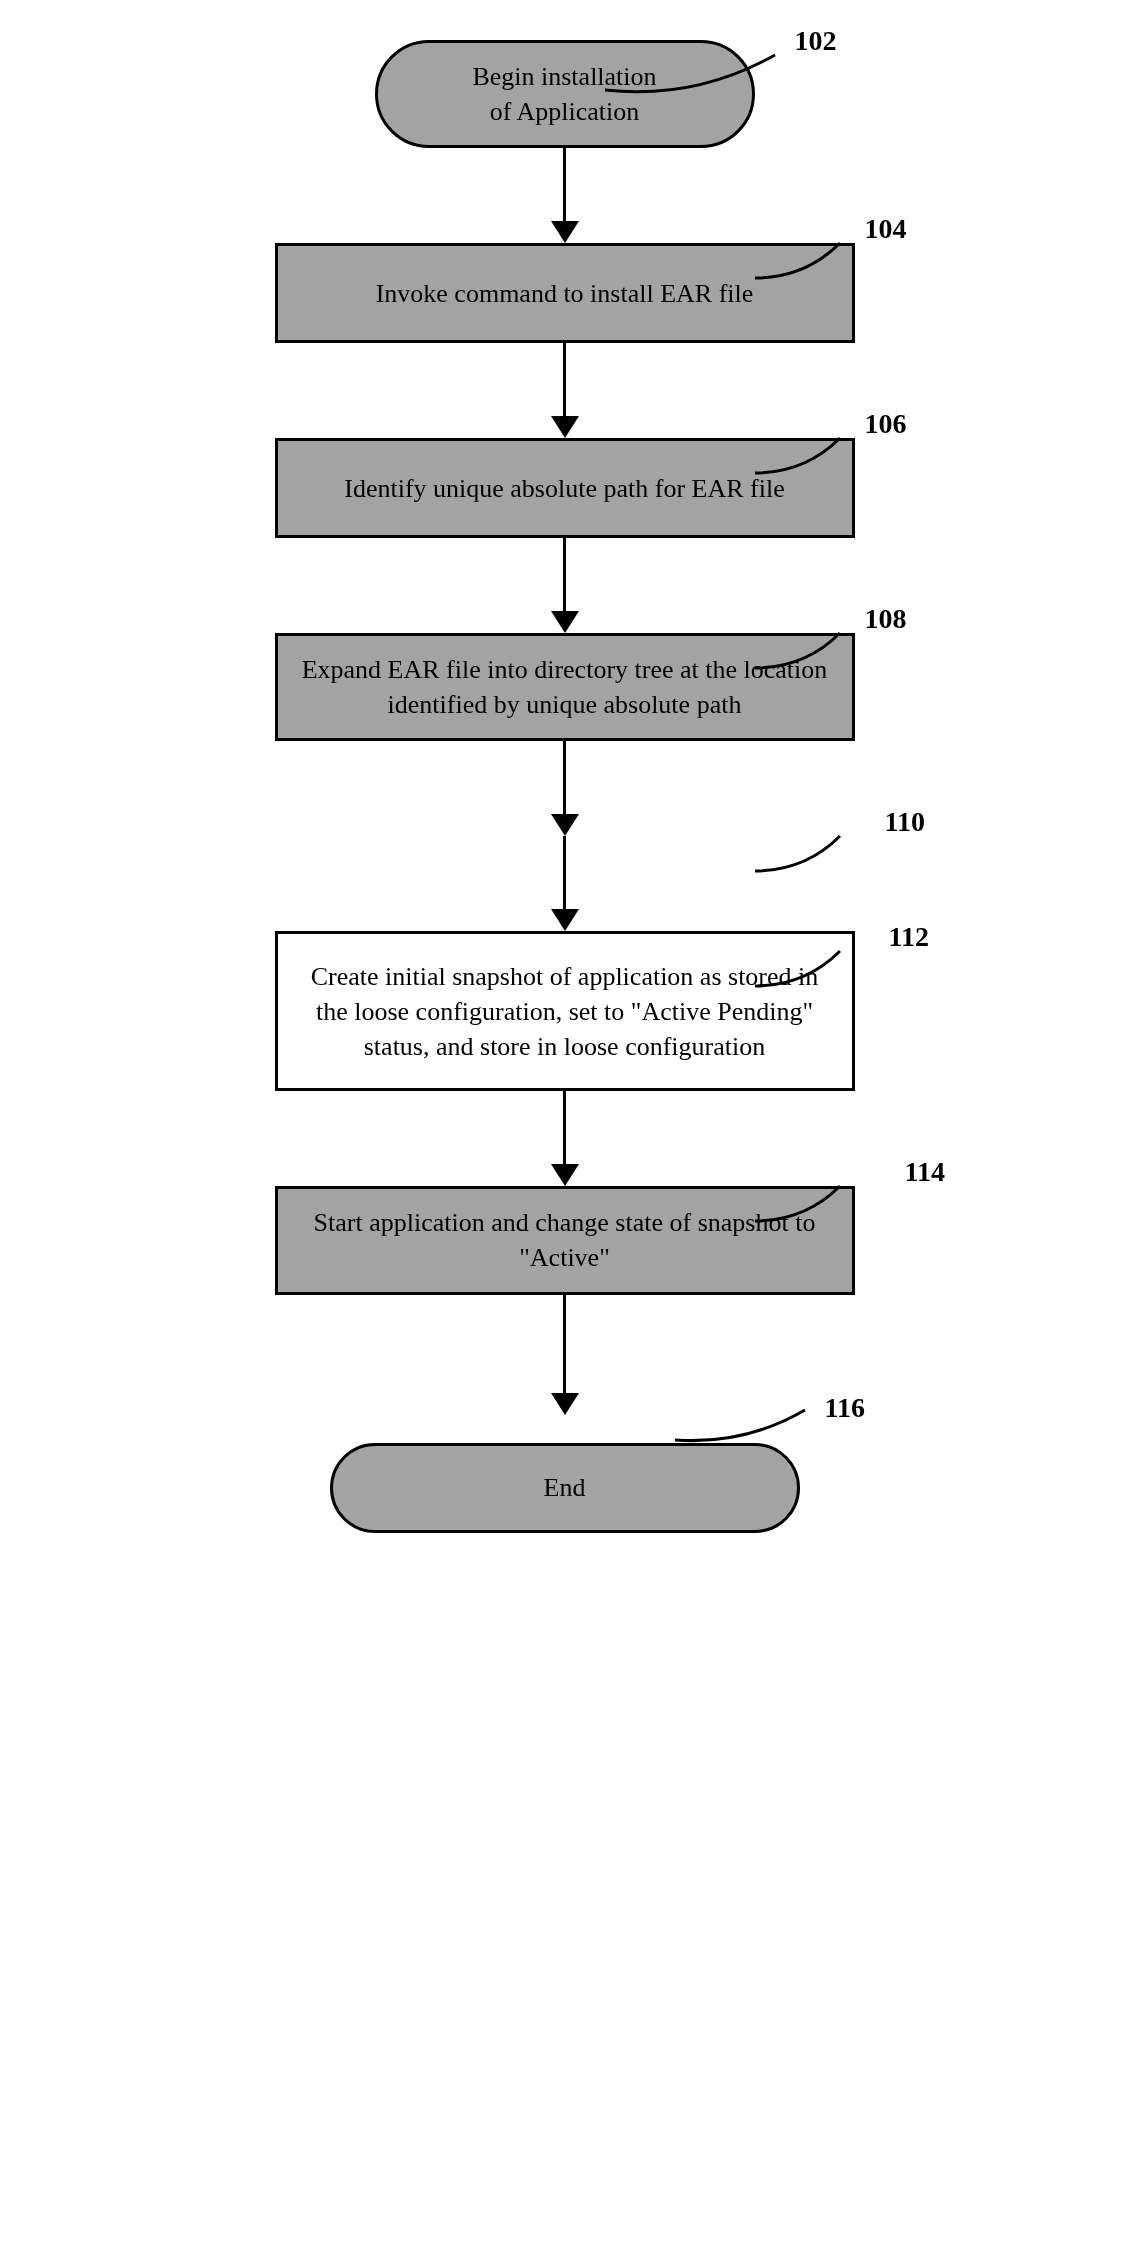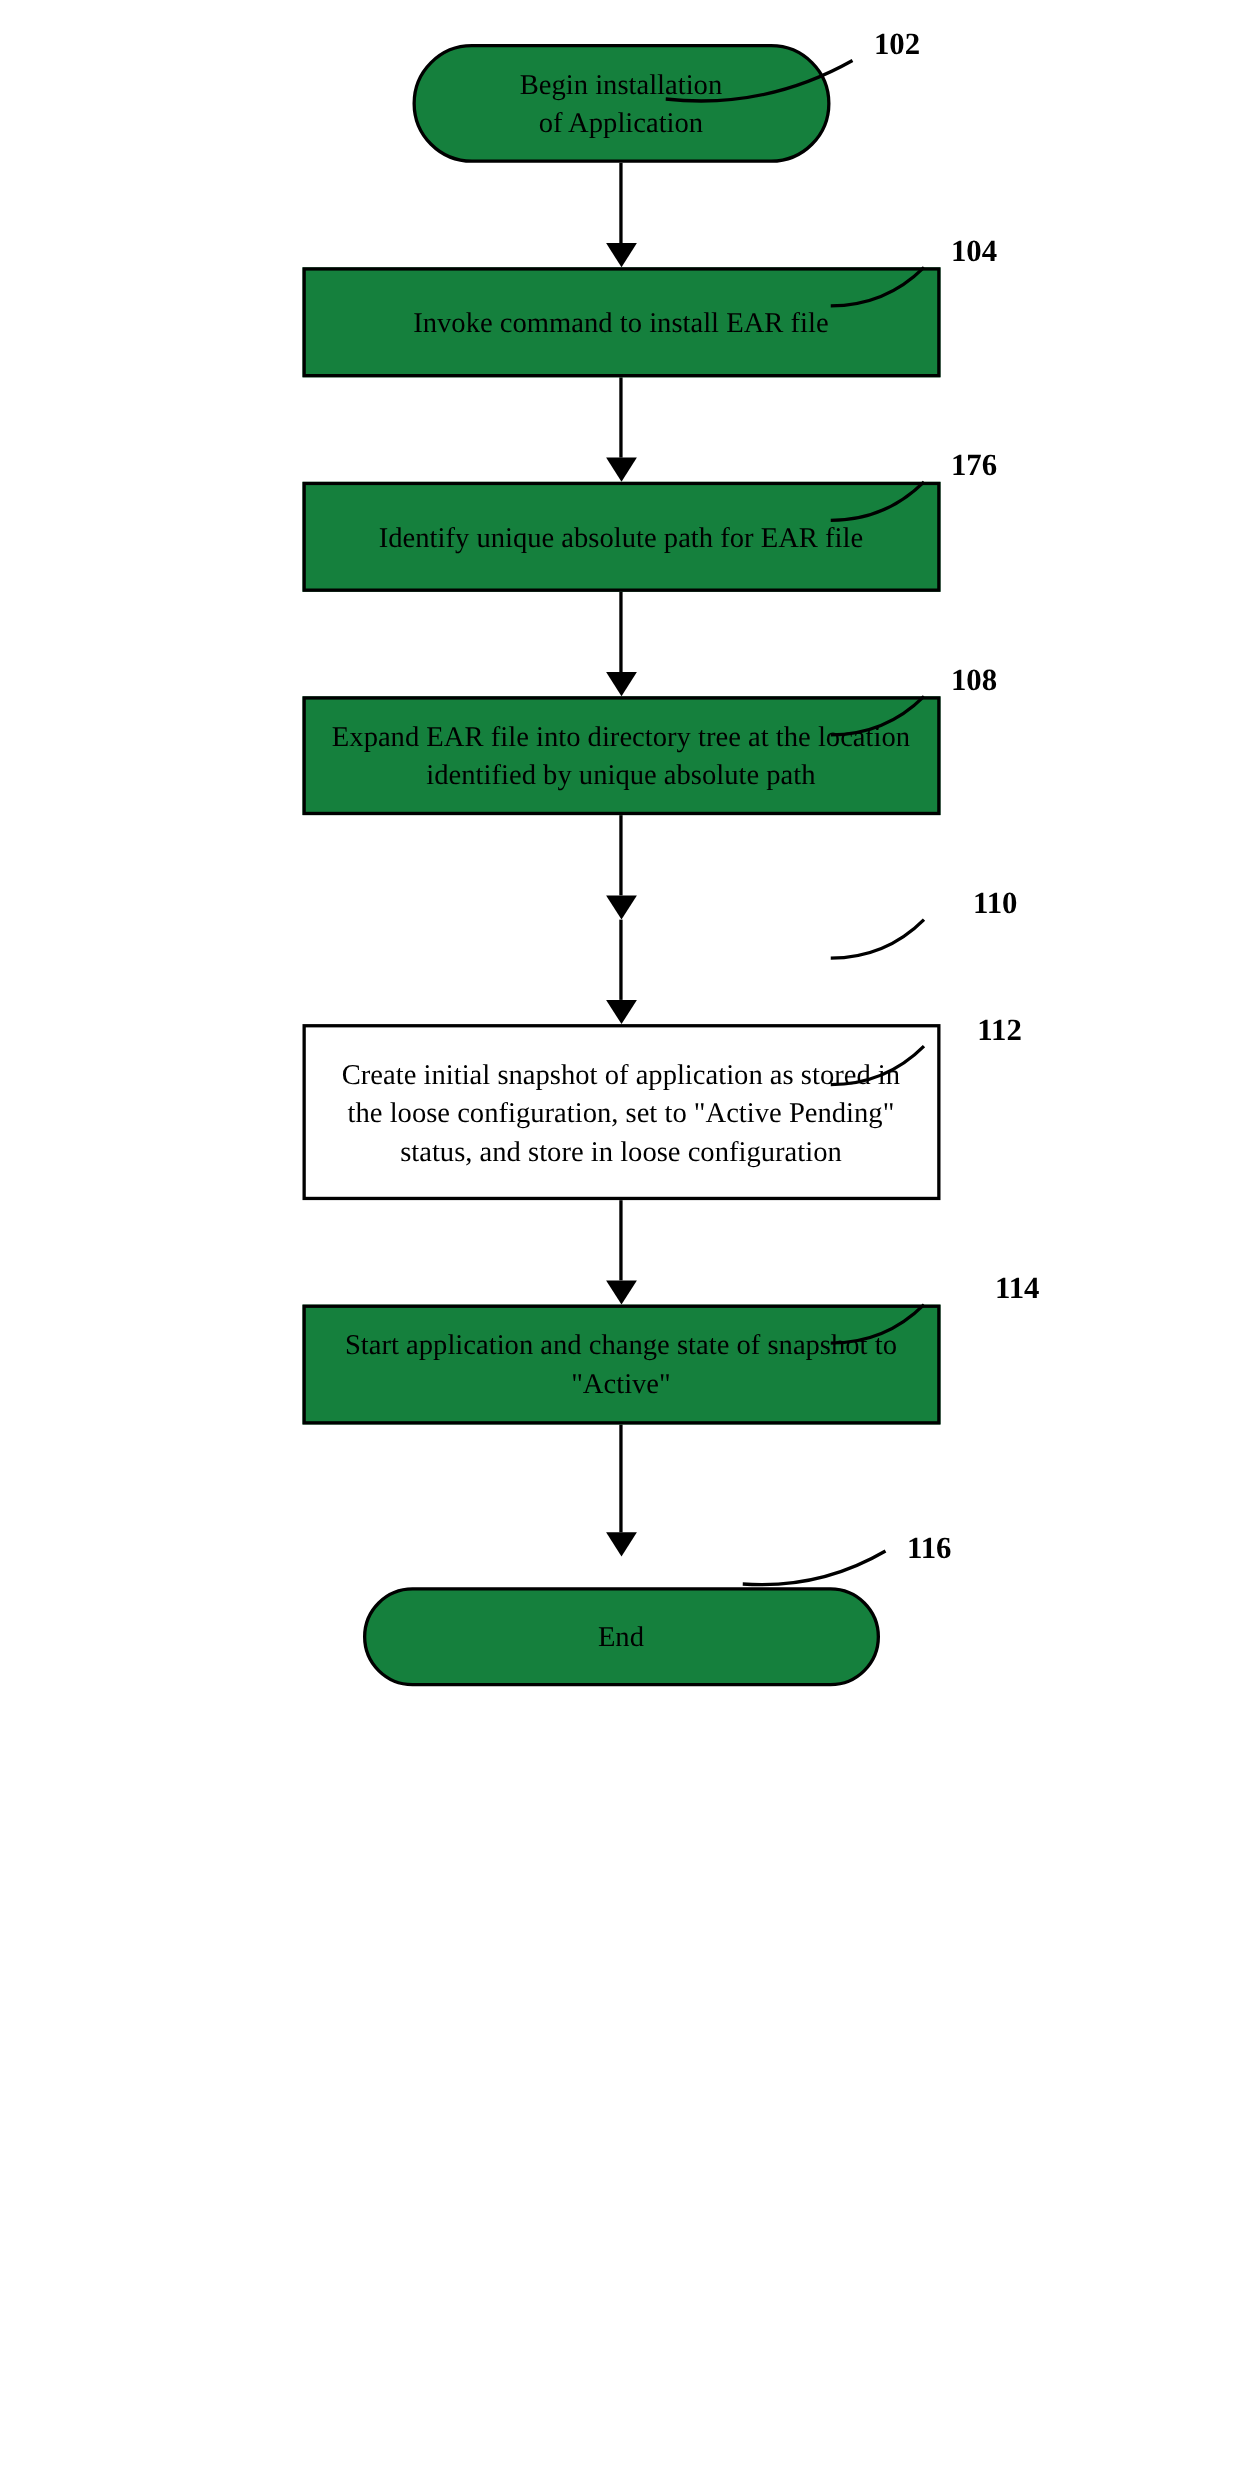--- a/index.html
+++ b/index.html
@@ -23,21 +23,21 @@
     }
     .node-wrapper {
       position: relative;
       display: flex;
       align-items: center;
       width: 100%;
       justify-content: center;
     }
     .node {
       border: 3px solid #000;
-      background: #15803d;
+      background: #a3a3a3;
       text-align: center;
       font-size: 26px;
       line-height: 1.35;
       display: flex;
       align-items: center;
       justify-content: center;
       padding: 16px 24px;
     }
     .terminator {
       border-radius: 60px;
@@ -123,21 +123,21 @@
     <div class="arrow-head"></div>
   </div>
 
   <div class="node-wrapper">
     <div class="node process">
       <span>Identify unique absolute path for EAR file</span>
     </div>
     <svg class="connector" style="left: 640px; top: -5px;" width="120" height="50">
       <path d="M 0 40 Q 50 40 85 5" stroke="#000" stroke-width="3" fill="none"></path>
     </svg>
-    <div class="label" style="left: 750px; top: -30px;">176</div>
+    <div class="label" style="left: 750px; top: -30px;">106</div>
   </div>
 
   <div class="arrow">
     <div class="arrow-line"></div>
     <div class="arrow-head"></div>
   </div>
 
   <div class="node-wrapper">
     <div class="node process">
       <span>Expand EAR file into directory tree at the location identified by unique absolute path</span>

